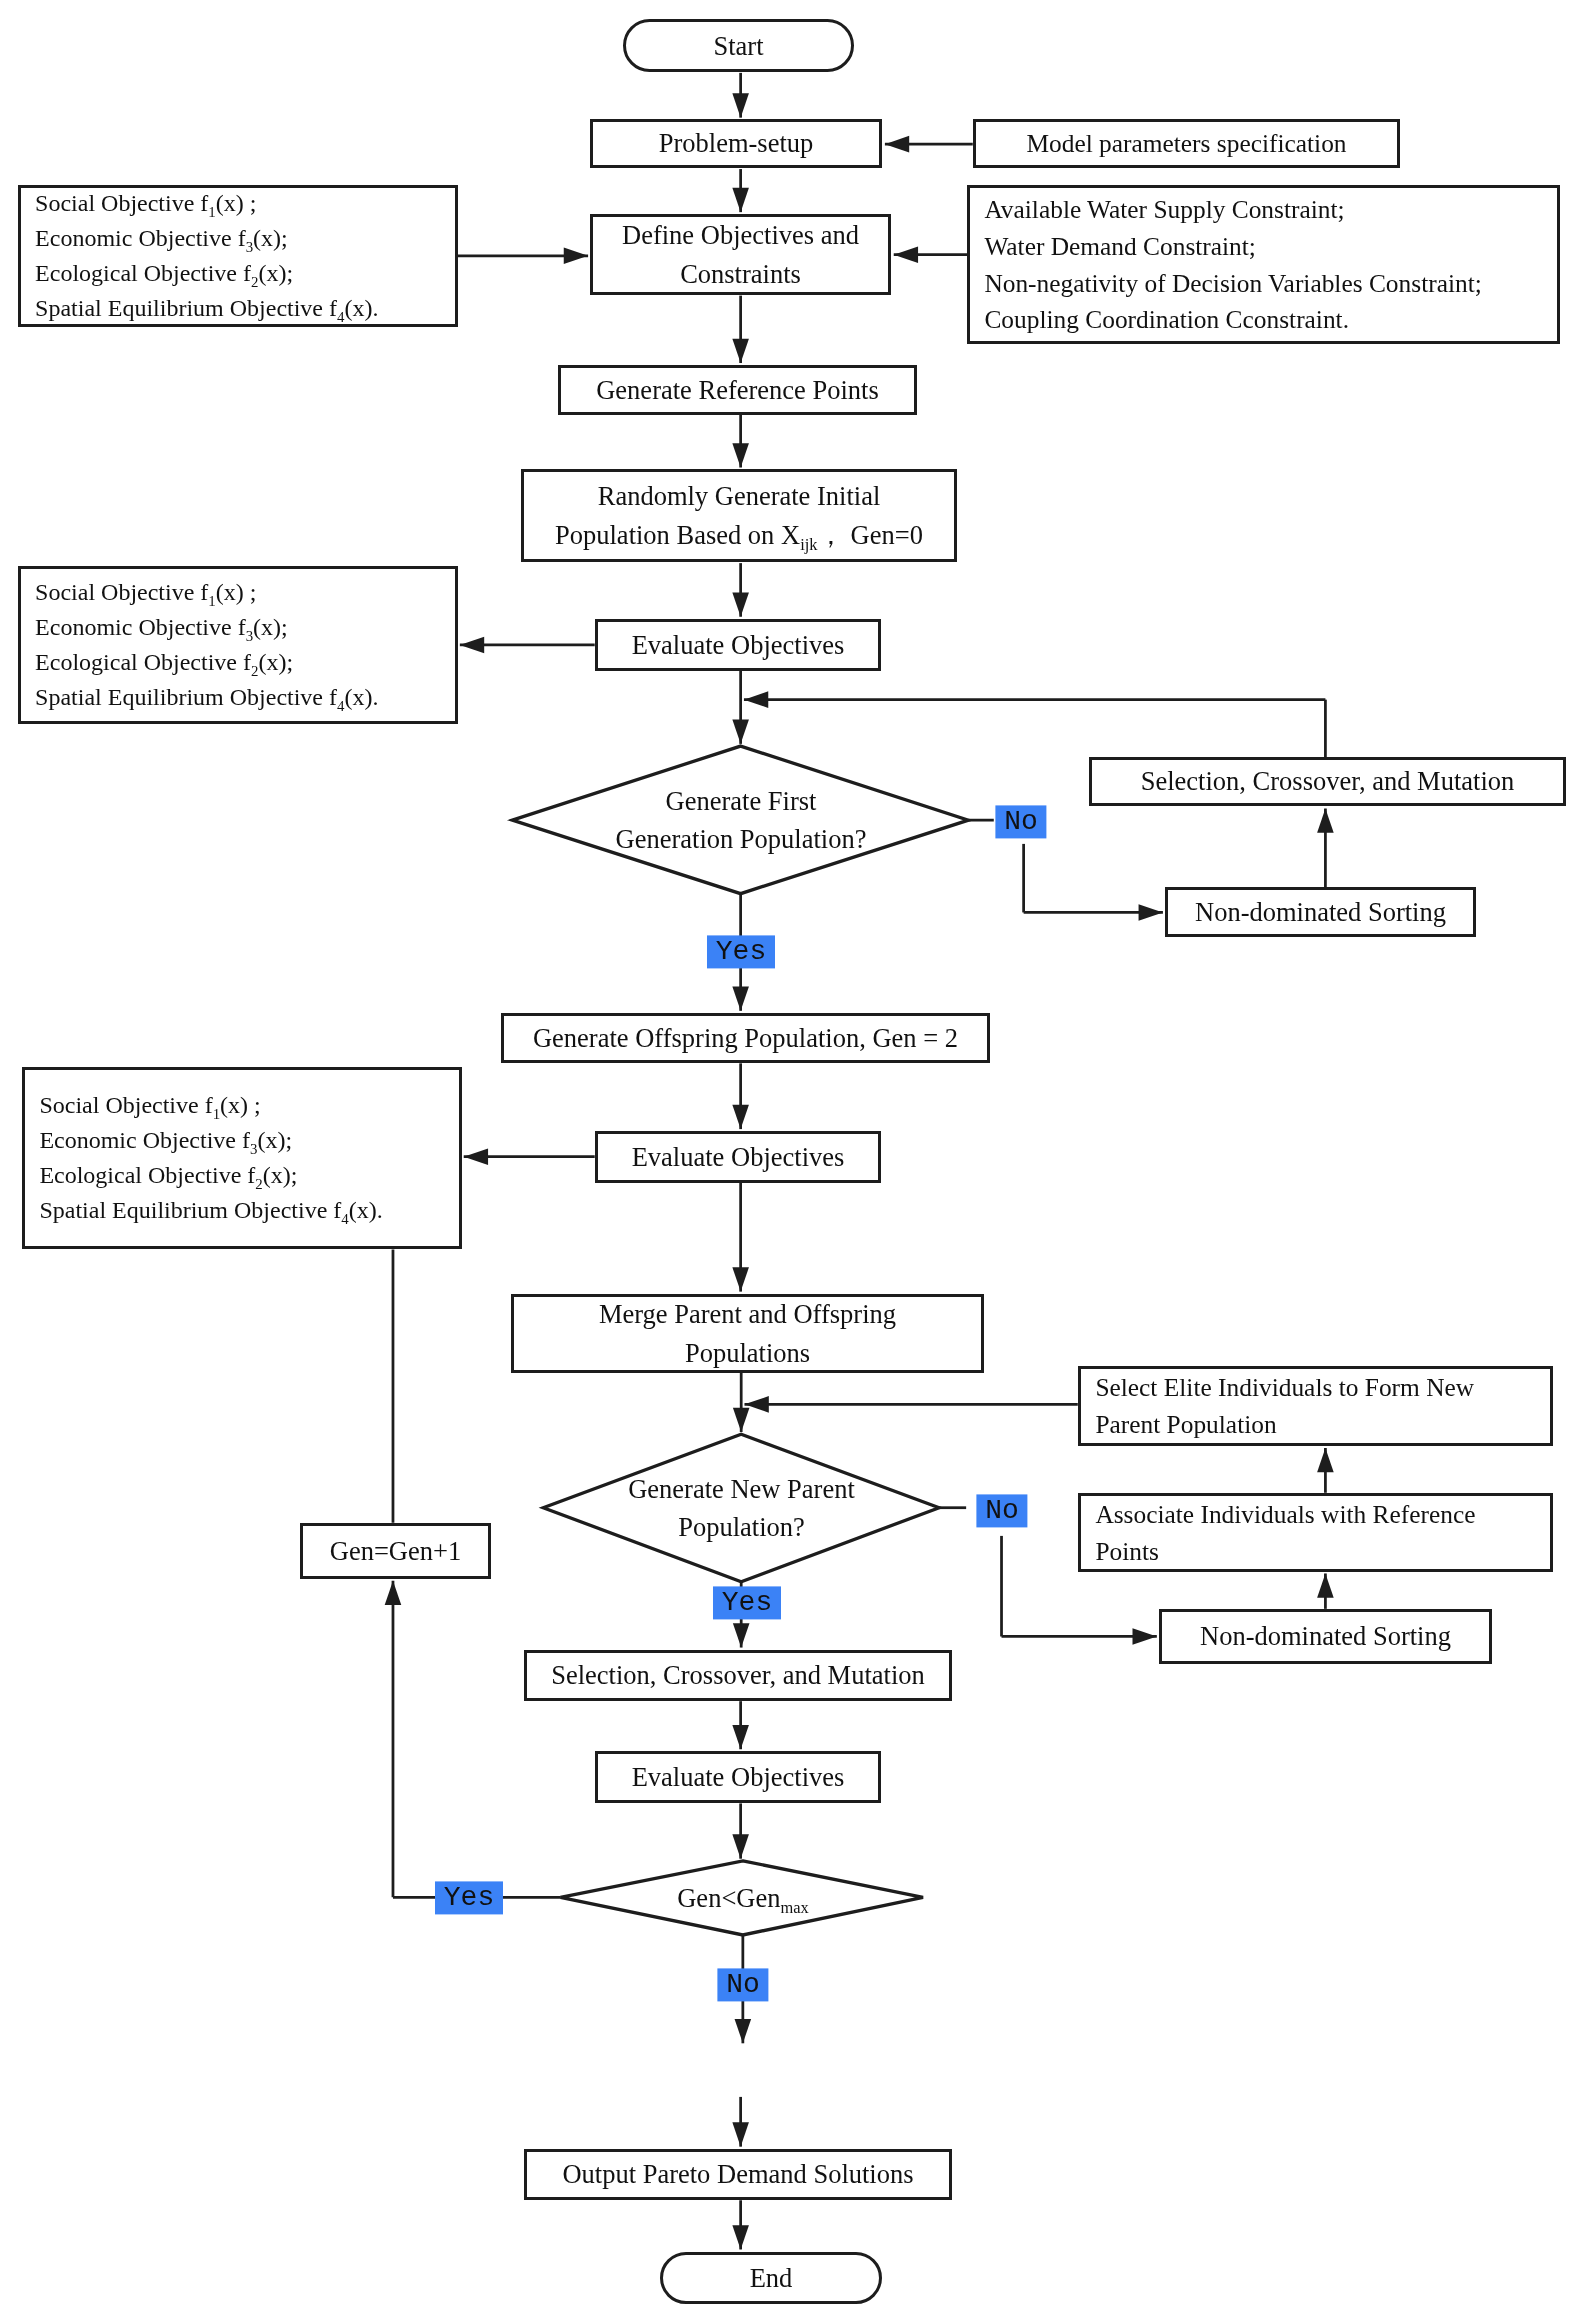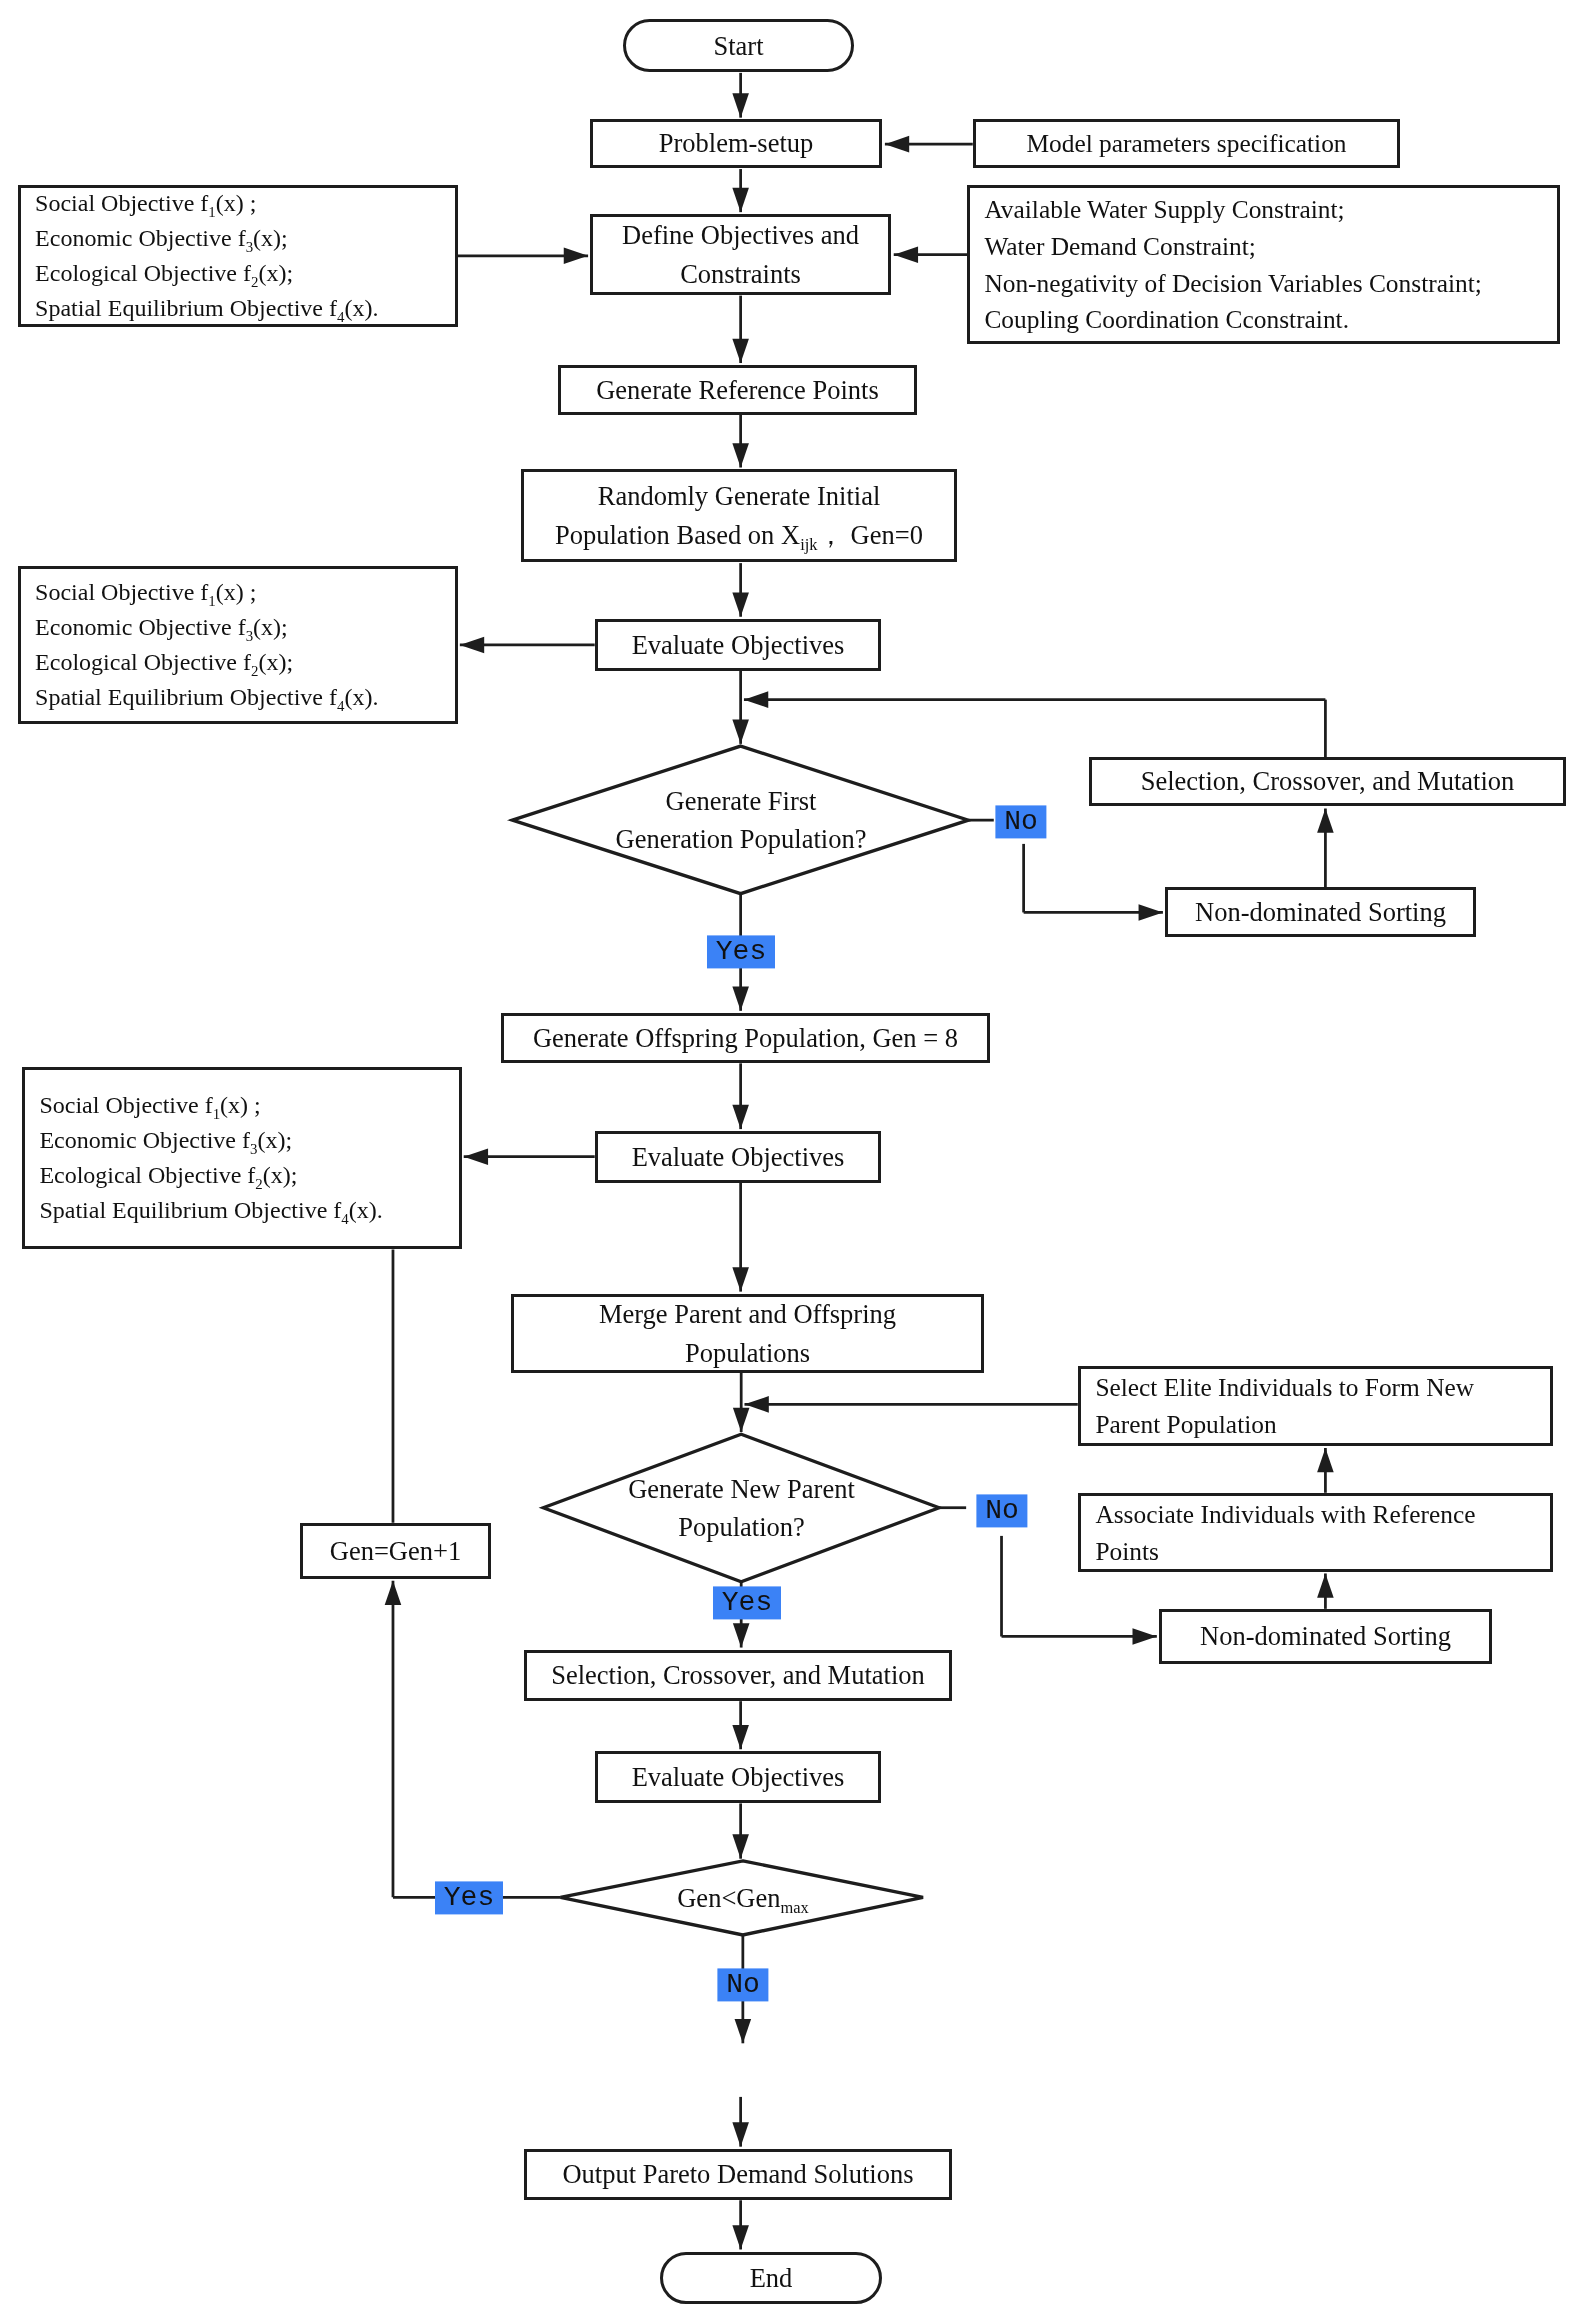--- a/index.html
+++ b/index.html
@@ -170,21 +170,21 @@
 
   <div class="node" style="left:1089px;top:757px;width:477px;height:49px">
     <span>Selection, Crossover, and Mutation</span>
   </div>
 
   <div class="node" style="left:1165px;top:887px;width:311px;height:50px">
     <span>Non-dominated Sorting</span>
   </div>
 
   <div class="node" style="left:501px;top:1013px;width:489px;height:50px">
-    <span>Generate Offspring Population, Gen = 8</span>
+    <span>Generate Offspring Population, Gen = 2</span>
   </div>
 
   <div class="node leftalign" style="left:22px;top:1067px;width:440px;height:182px">
     <div>Social Objective f<sub>1</sub>(x) ;</div>
     <div>Economic Objective f<sub>3</sub>(x);</div>
     <div>Ecological Objective f<sub>2</sub>(x);</div>
     <div>Spatial Equilibrium Objective f<sub>4</sub>(x).</div>
   </div>
 
   <div class="node" style="left:595px;top:1131px;width:286px;height:52px">

